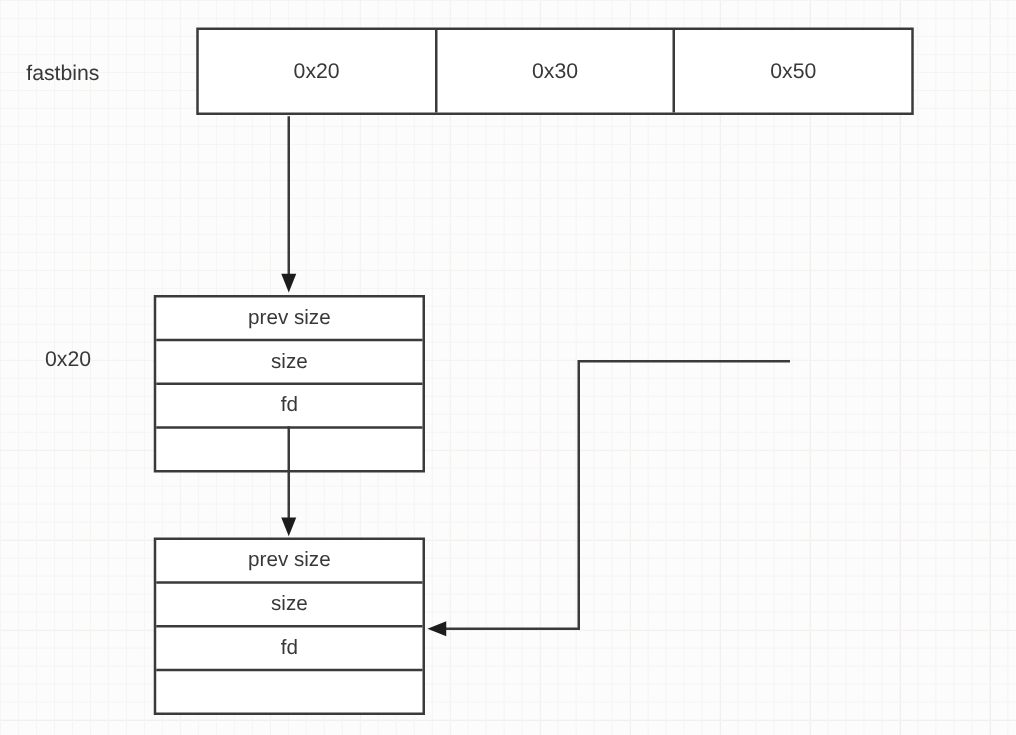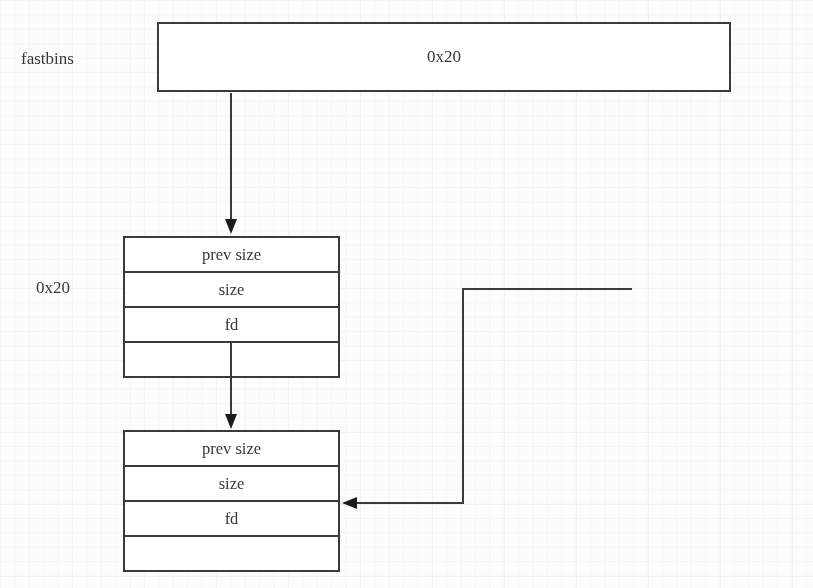--- a/index.html
+++ b/index.html
@@ -8,21 +8,21 @@
     width: 813px;
     height: 588px;
     overflow: hidden;
     background-color: var(--canvas-bg, #fcfcfc);
     background-image:
       linear-gradient(var(--grid-minor, #f7f4f2) 1px, transparent 1px),
       linear-gradient(90deg, var(--grid-minor, #f7f4f2) 1px, transparent 1px),
       linear-gradient(var(--grid-major, #edeae7) 1px, transparent 1px),
       linear-gradient(90deg, var(--grid-major, #edeae7) 1px, transparent 1px);
     background-size: 14.4px 14.4px, 14.4px 14.4px, 72px 72px, 72px 72px;
-    font-family: Liberation Serif, serif;
+    font-family: Liberation Sans, sans-serif;
     color: var(--text, #383838);
   }
   .arrows {
     position: absolute;
     left: 0; top: 0;
     z-index: 3;
     pointer-events: none;
   }
   .arrows line, .arrows polyline {
     stroke: var(--line, #3a3a3a);
@@ -104,20 +104,26 @@
       <polygon points="342,503 357,497 357,509"></polygon>
     </g>
   </svg>
 
   <div class="label fastbins-label">fastbins</div>
 
   <div class="bins">
     <div class="bin-cell">
       <span>0x20</span>
     </div>
+    <div class="bin-cell">
+      <span>0x30</span>
+    </div>
+    <div class="bin-cell">
+      <span>0x50</span>
+    </div>
   </div>
 
   <div class="label chunk-size-label">0x20</div>
 
   <div class="chunk chunk-1">
     <div class="chunk-row">prev size</div>
     <div class="chunk-row">size</div>
     <div class="chunk-row">fd</div>
     <div class="chunk-row"></div>
   </div>

